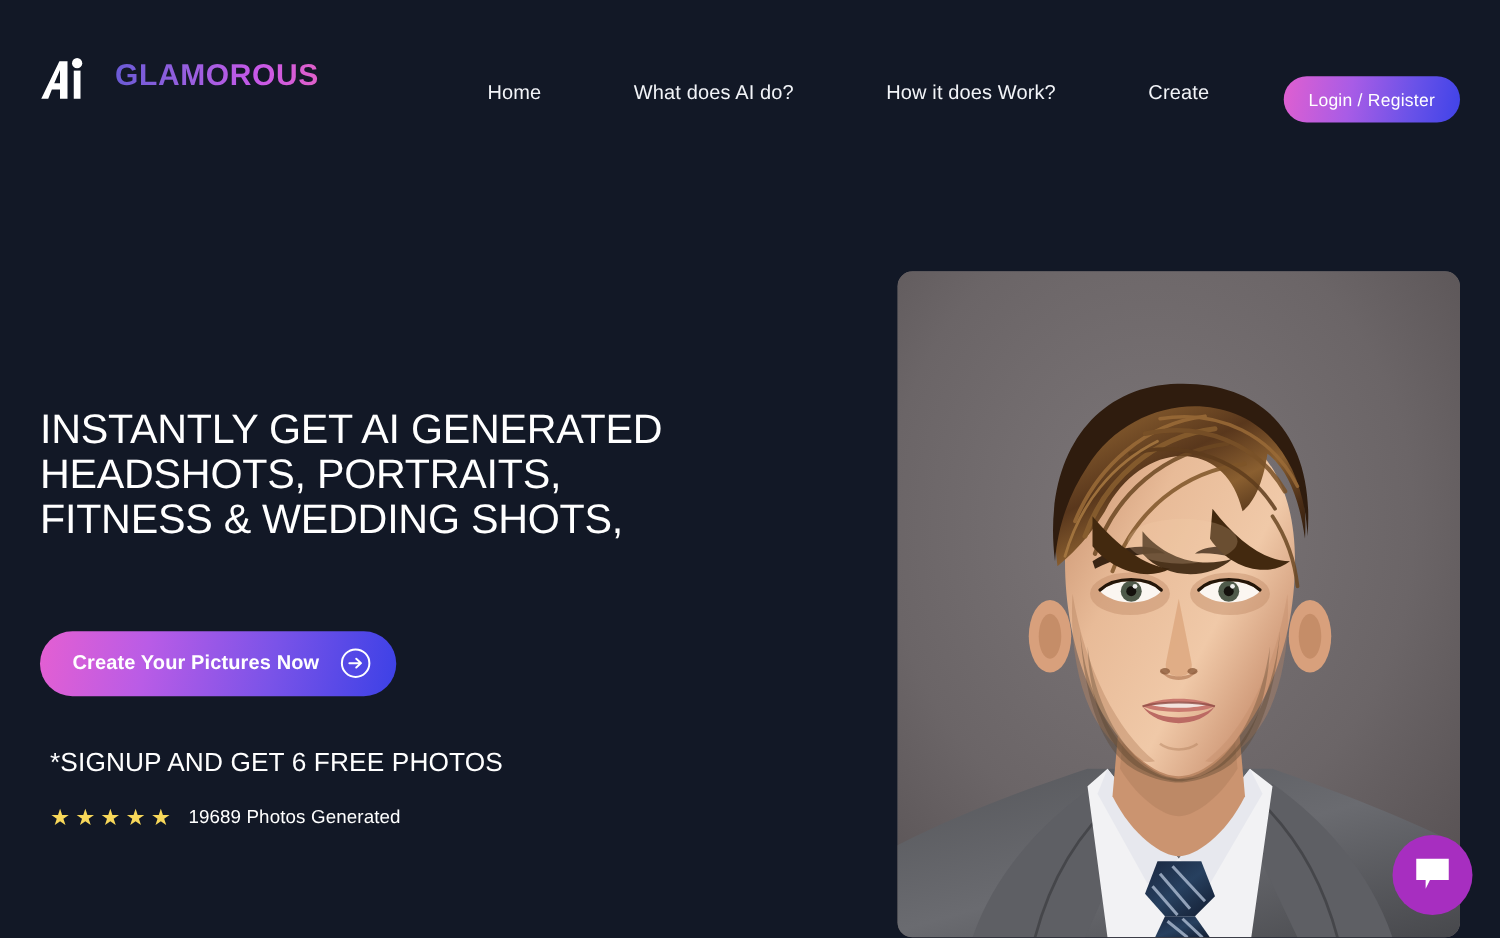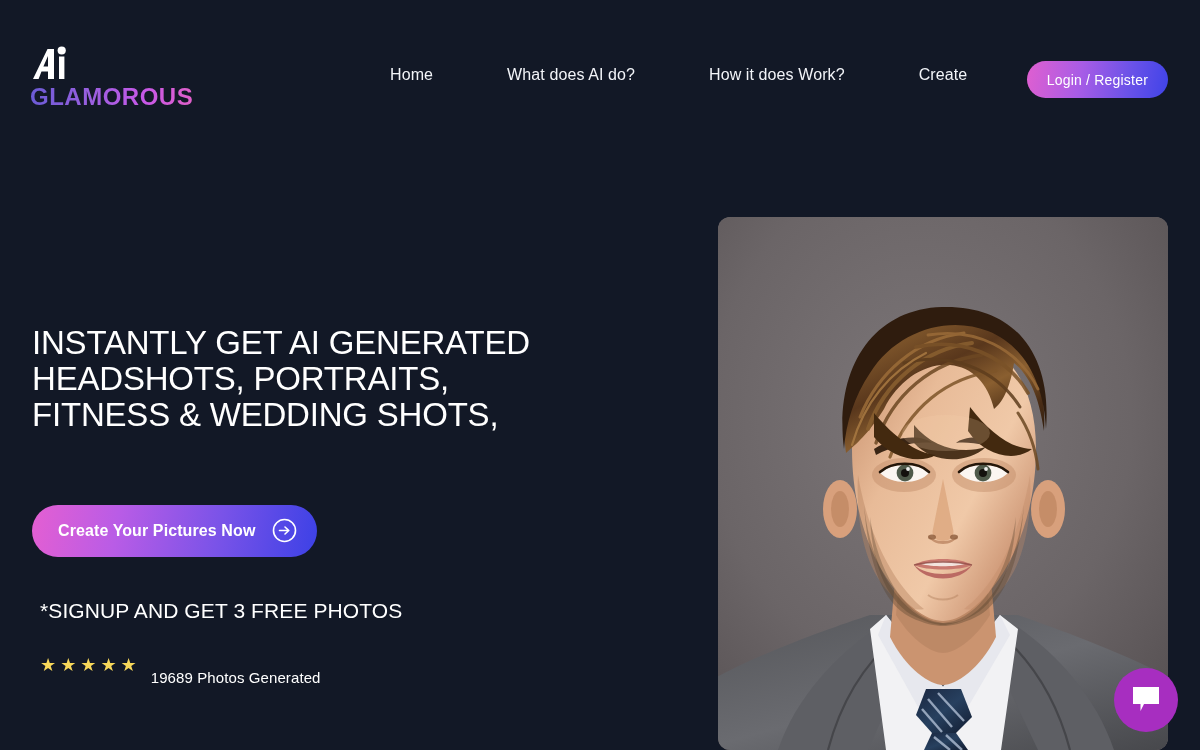--- a/index.html
+++ b/index.html
@@ -23,21 +23,21 @@
     top: 0; left: 0;
     width: 1200px;
     height: 158px;
     display: flex;
     align-items: flex-start;
     padding: 46px 32px 0 30px;
   }
 
   .brand {
     display: flex;
-    flex-direction: column;
+    flex-direction: row;
     align-items: flex-start;
     width: 150px;
     cursor: pointer;
   }
 
   .brand-mark {
     position: relative;
     width: 62px;
     height: 36px;
   }
@@ -155,21 +155,20 @@
     align-items: center;
     gap: 14px;
   }
   .stars { display: flex; gap: 4px; }
   .star { color: #f8d85a; font-size: 18px; line-height: 1; }
   .rating-text {
     font-size: 15px;
     font-weight: 400;
     color: #ffffff;
     letter-spacing: 0.1px;
-    margin-top: 24px;
   }
 
   
   .hero-image {
     position: absolute;
     left: 718px;
     top: 217px;
     width: 450px;
     height: 533px;
     border-radius: 12px;
@@ -234,21 +233,21 @@
   <button class="cta-btn">
     <span>Create Your Pictures Now</span>
     <span class="cta-arrow">
       <svg width="25" height="25" viewBox="0 0 25 25">
         <circle cx="12.5" cy="12.5" r="11" fill="none" stroke="#ffffff" stroke-width="1.6"></circle>
         <path d="M7.5 12.5 H16.5 M13 9 L16.8 12.5 L13 16" fill="none" stroke="#ffffff" stroke-width="1.6" stroke-linecap="round" stroke-linejoin="round"></path>
       </svg>
     </span>
   </button>
 
-  <div class="signup-note">*SIGNUP AND GET 3 FREE PHOTOS</div>
+  <div class="signup-note">*SIGNUP AND GET 6 FREE PHOTOS</div>
 
   <div class="rating-row">
     <span class="stars">
       <span class="star">★</span>
       <span class="star">★</span>
       <span class="star">★</span>
       <span class="star">★</span>
       <span class="star">★</span>
     </span>
     <span class="rating-text">19689 Photos Generated</span>

